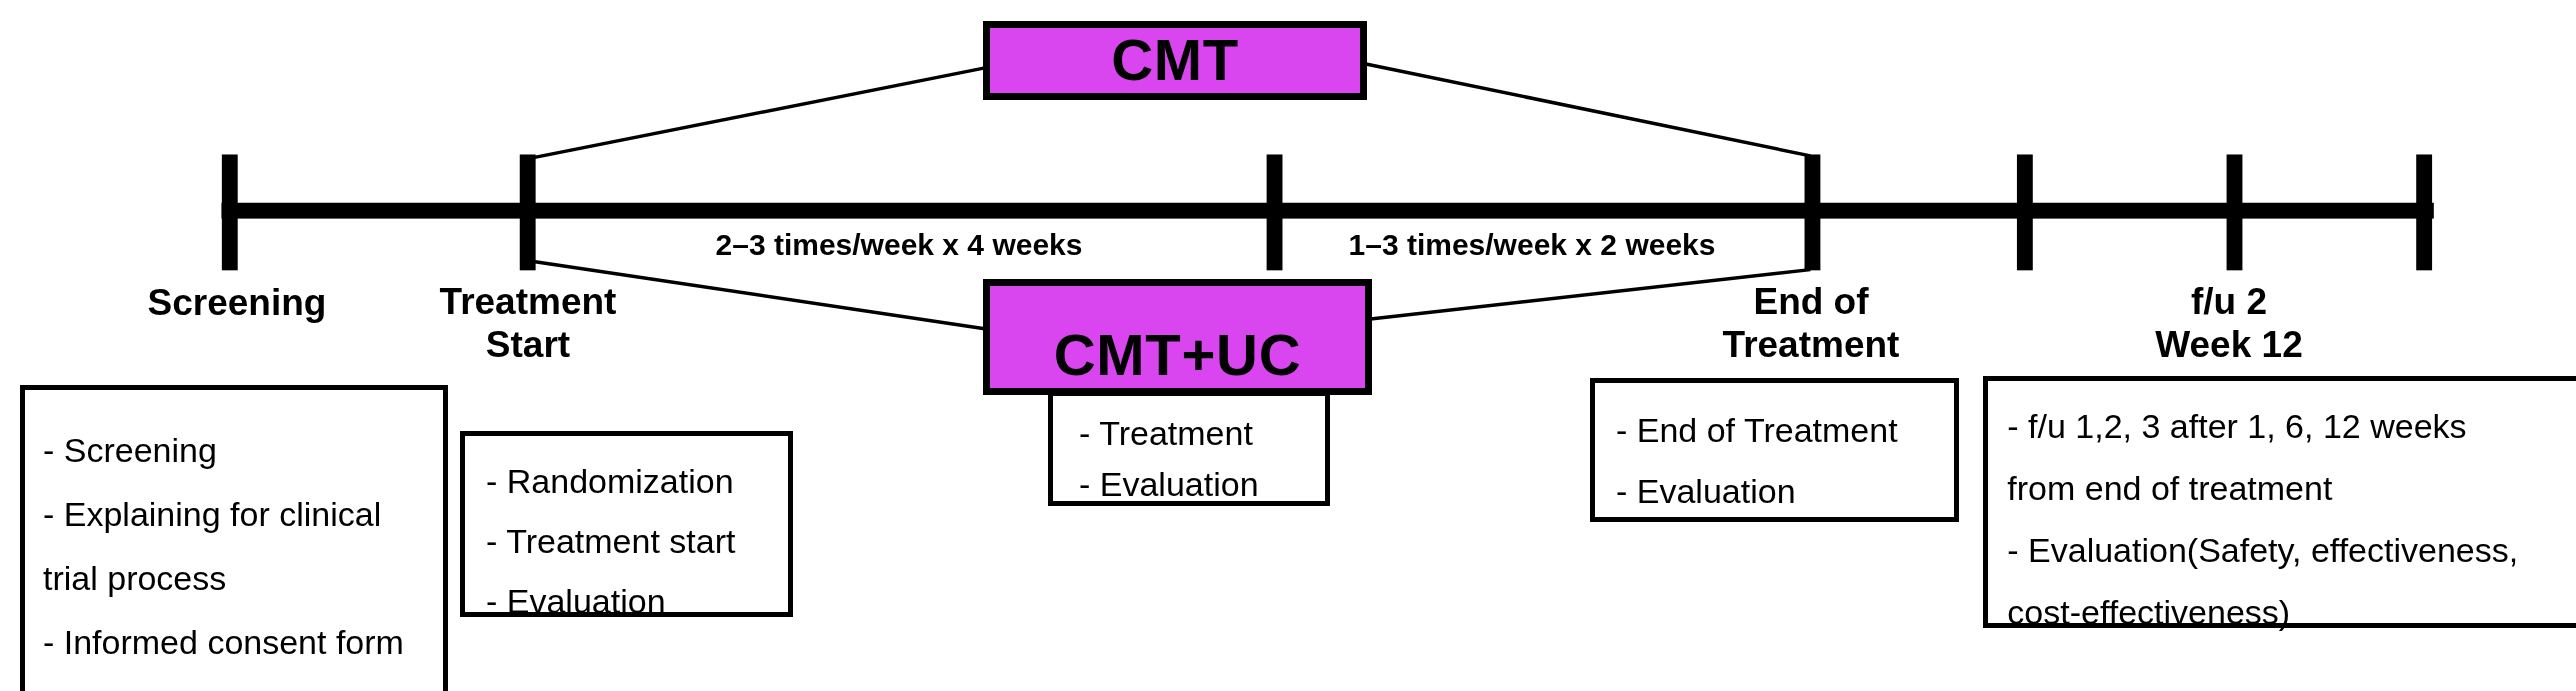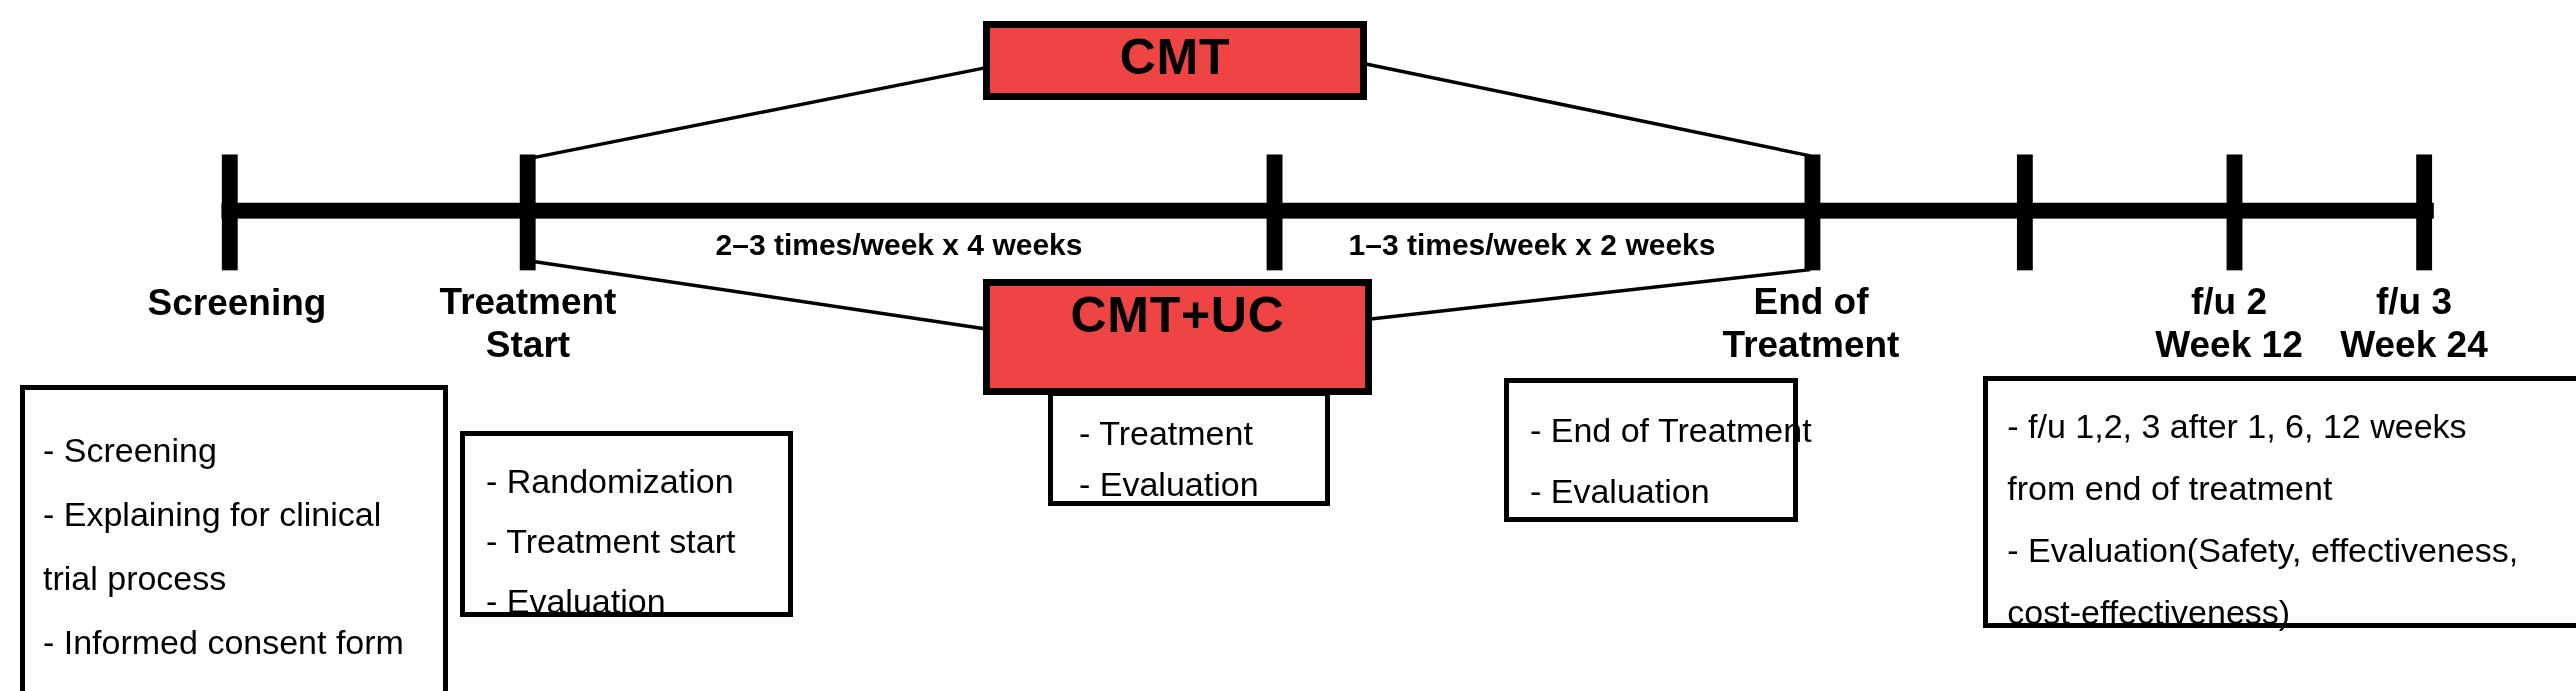--- a/index.html
+++ b/index.html
@@ -9,23 +9,23 @@
     background:#ffffff;
     font-family:"Liberation Sans", sans-serif;
     color:#000000;
     overflow:hidden;
   }
   #gfx{position:absolute;left:0;top:0;}
   .arm-box{
     position:absolute;
     box-sizing:border-box;
     border:7px solid #000;
-    background:#ef4444;
-    display:flex;align-items:flex-start;justify-content:center;
-    font-weight:bold;font-size:50px;letter-spacing:0.7px;
+    background:#d946ef;
+    display:flex;align-items:flex-end;justify-content:center;
+    font-weight:bold;font-size:58px;letter-spacing:0.7px;
   }
   .ms-label{
     position:absolute;
     top:280px;
     transform:translateX(-50%);
     text-align:center;
     font-weight:bold;
     font-size:37px;
     line-height:43px;
     white-space:nowrap;
@@ -44,21 +44,21 @@
     box-sizing:border-box;
     border:5.5px solid #000;
     background:#fff;
     font-size:34px;
     font-weight:400;
   }
   .note-box > div{white-space:nowrap;}
   .nb-screening{left:20px;top:385px;width:428px;height:337px;padding:28px 0 0 18px;line-height:64px;}
   .nb-treatment-start{left:460px;top:388px;width:333px;height:186px;padding:15px 0 0 21px;line-height:60px;margin-top:43px;}
   .nb-treatment-period{left:1048px;top:391px;width:282px;height:115px;padding:12.4px 0 0 26px;line-height:51px;}
-  .nb-end-of-treatment{left:1504px;top:378px;width:294px;height:144px;padding:16.6px 0 0 21px;line-height:61px;}
+  .nb-end-of-treatment{left:1590px;top:378px;width:369px;height:144px;padding:16.6px 0 0 21px;line-height:61px;}
   .nb-follow-up{left:1983px;top:376px;width:698px;height:252px;padding:14px 0 0 19.3px;line-height:62px;}
 </style>
 </head>
 <body>
 
 <div id="canvas">
 
   <svg id="gfx" width="2576" height="691" viewBox="0 0 3735 1002">
     <rect x="321" y="294" width="3208" height="23" fill="#000"></rect>
 
@@ -94,24 +94,20 @@
     <div>Start</div>
   </div>
   <div class="ms-label" style="left:1811px;">
     <div>End of</div>
     <div>Treatment</div>
   </div>
   <div class="ms-label" style="left:2229px;">
     <div>f/u 2</div>
     <div>Week 12</div>
   </div>
-  <div class="ms-label" style="left:2414px;">
-    <div>f/u 3</div>
-    <div>Week 24</div>
-  </div>
 
   <div class="note-box nb-screening">
     <div>- Screening</div>
     <div>- Explaining for clinical</div>
     <div>trial process</div>
     <div>- Informed consent form</div>
   </div>
 
   <div class="note-box nb-treatment-start">
     <div>- Randomization</div>

